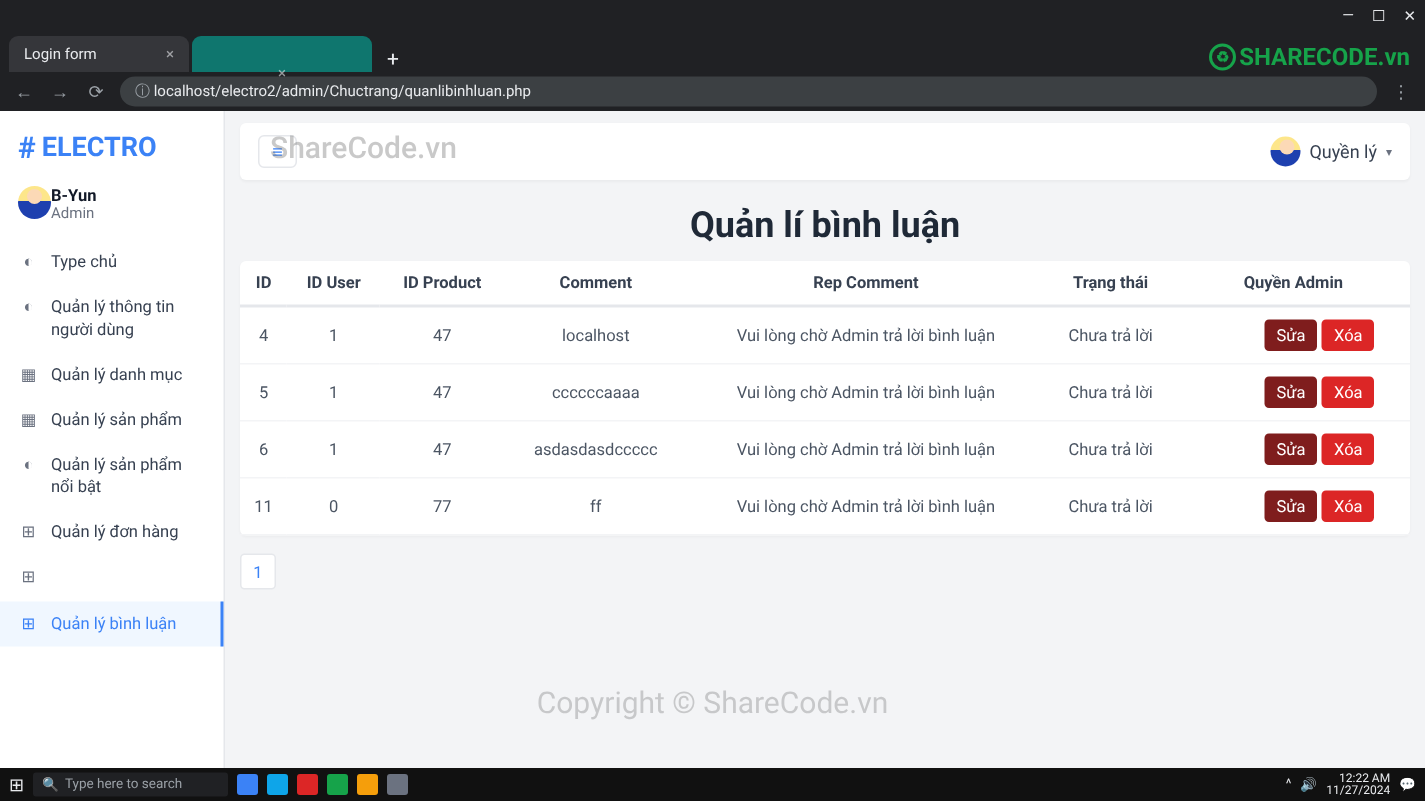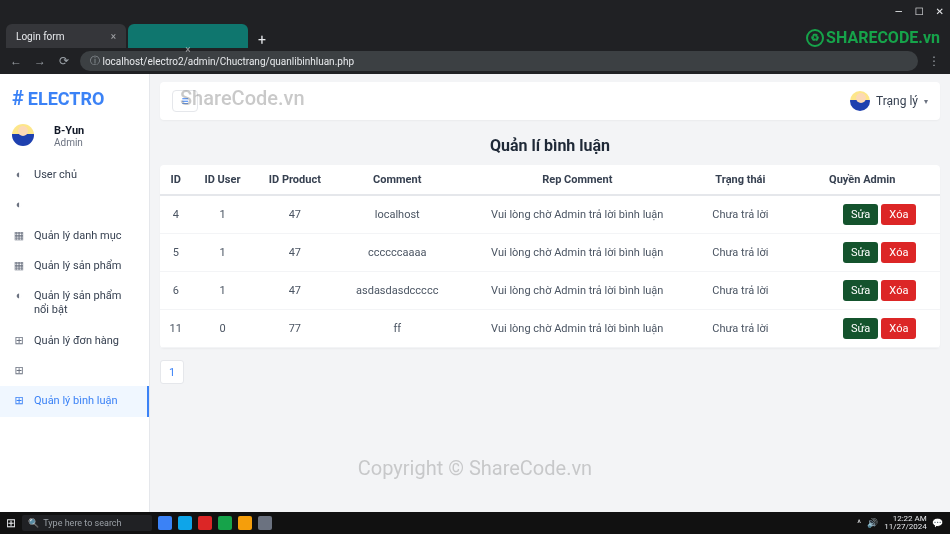--- a/index.html
+++ b/index.html
@@ -18,47 +18,47 @@
   .addrbar { display: flex; align-items: center; gap: 8px; background: #202124; height: 26px; padding: 0 8px; }
   .navbtn { color: #9aa0a6; width: 16px; text-align: center; font-size: 12px; }
   .url { flex: 1; background: #3c4043; border-radius: 12px; height: 20px; display: flex; align-items: center; padding: 0 10px; color: #9aa0a6; font-size: 10px; }
   .url .urltext { color: #e8eaed; }
 
   
   .app { display: flex; height: calc(534px - 74px - 22px); background: #f3f4f6; }
   .sidebar { width: 150px; background: #fff; border-right: 1px solid #e5e7eb; padding: 8px 0; }
   .brand { display: flex; align-items: center; gap: 4px; color: #3b82f6; font-weight: 700; font-size: 18px; padding: 4px 12px 10px; }
   .brand .hash { font-size: 20px; }
-  .userbox { display: flex; align-items: flex-start; gap: 20px; padding: 4px 12px 12px; }
+  .userbox { display: flex; align-items: flex-start; gap: 0; padding: 4px 12px 12px; }
   .avatar { width: 22px; height: 22px; border-radius: 50%; background: linear-gradient(#fde68a 45%, #1e40af 45%); position: relative; }
   .avatar::after { content: ""; position: absolute; width: 10px; height: 10px; background: #fcd9b6; border-radius: 50%; top: 2px; left: 6px; }
   .userbox .uname { font-weight: 700; font-size: 11px; color: #111827; }
   .userbox .urole { font-size: 10px; color: #6b7280; }
   .menu { list-style: none; }
   .menu li { display: flex; align-items: flex-start; gap: 8px; padding: 8px 12px; font-size: 11px; color: #374151; cursor: pointer; line-height: 1.3; }
   .menu li.active { background: #f0f7ff; color: #3b82f6; border-right: 2px solid #3b82f6; }
   .menu .micon { width: 14px; flex-shrink: 0; text-align: center; font-size: 11px; color: #6b7280; }
   .menu li.active .micon { color: #3b82f6; }
 
   .main { flex: 1; display: flex; flex-direction: column; overflow: auto; }
   .topbar { background: #fff; height: 38px; margin: 8px 10px 0; border-radius: 4px; display: flex; align-items: center; padding: 0 12px; box-shadow: 0 1px 2px rgba(0,0,0,0.04); }
   .burger { color: #3b82f6; border: 1px solid #e5e7eb; border-radius: 4px; width: 26px; height: 22px; display: flex; align-items: center; justify-content: center; font-size: 12px; }
   .userdd { margin-left: auto; display: flex; align-items: center; gap: 6px; font-size: 12px; color: #374151; }
   .userdd .avatar { width: 20px; height: 20px; }
   .caret { font-size: 8px; color: #6b7280; }
 
-  .page-title { text-align: center; font-size: 16px; font-weight: 700; color: #1f2937; padding: 16px 0 10px; }
+  .page-title { text-align: center; font-size: 24px; font-weight: 700; color: #1f2937; padding: 16px 0 10px; }
   
   .card { background: #fff; margin: 0 10px; border-radius: 4px; box-shadow: 0 1px 2px rgba(0,0,0,0.04); }
   table { width: 100%; border-collapse: collapse; font-size: 11px; }
   th, td { padding: 8px 6px; text-align: center; border-bottom: 1px solid #f3f4f6; }
   th { font-weight: 700; color: #374151; border-bottom: 2px solid #e5e7eb; text-align: center; }
   td { color: #4b5563; }
   .btn { display: inline-block; padding: 4px 8px; border-radius: 3px; font-size: 11px; color: #fff; cursor: pointer; }
-  .btn-warn { background: #14532d; margin-left: 35px; }
+  .btn-warn { background: #7f1d1d; margin-left: 35px; }
   .btn-danger { background: #dc2626; margin-left: 3px; }
 
   .pagination { margin: 12px 10px 0; }
   .pg { display: inline-flex; width: 24px; height: 24px; align-items: center; justify-content: center; border: 1px solid #e5e7eb; background: #fff; color: #3b82f6; font-size: 11px; border-radius: 3px; }
 
   .footer { background: #fff; margin: 18px 10px 10px; border-radius: 4px; padding: 12px 14px; display: flex; font-size: 11px; color: #6b7280; box-shadow: 0 1px 2px rgba(0,0,0,0.04); }
   .footer .r { margin-left: auto; }
   .footer a { color: #3b82f6; text-decoration: none; }
 
   
@@ -117,24 +117,25 @@
     <div class="userbox">
       <div class="avatar"></div>
       <div>
         <div class="uname">B-Yun</div>
         <div class="urole">Admin</div>
       </div>
     </div>
     <ul class="menu">
       <li>
           <span class="micon">◐</span>
-          <span>User chủ</span>
+          <span>Type chủ</span>
         </li>
       <li>
           <span class="micon">◐</span>
+          <span>Quản lý thông tin người dùng</span>
         </li>
       <li>
           <span class="micon">▦</span>
           <span>Quản lý danh mục</span>
         </li>
       <li>
           <span class="micon">▦</span>
           <span>Quản lý sản phẩm</span>
         </li>
       <li>
@@ -155,21 +156,21 @@
     </ul>
   </aside>
 
   <main class="main">
     <div class="topbar">
       <div class="burger">
           <span>≡</span>
         </div>
       <div class="userdd">
         <div class="avatar"></div>
-        <span>Trạng lý</span>
+        <span>Quyền lý</span>
         <span class="caret">▾</span>
       </div>
     </div>
 
     <h2 class="page-title">Quản lí bình luận</h2>
 
     <div class="card">
       <table>
         <thead>
           <tr>

